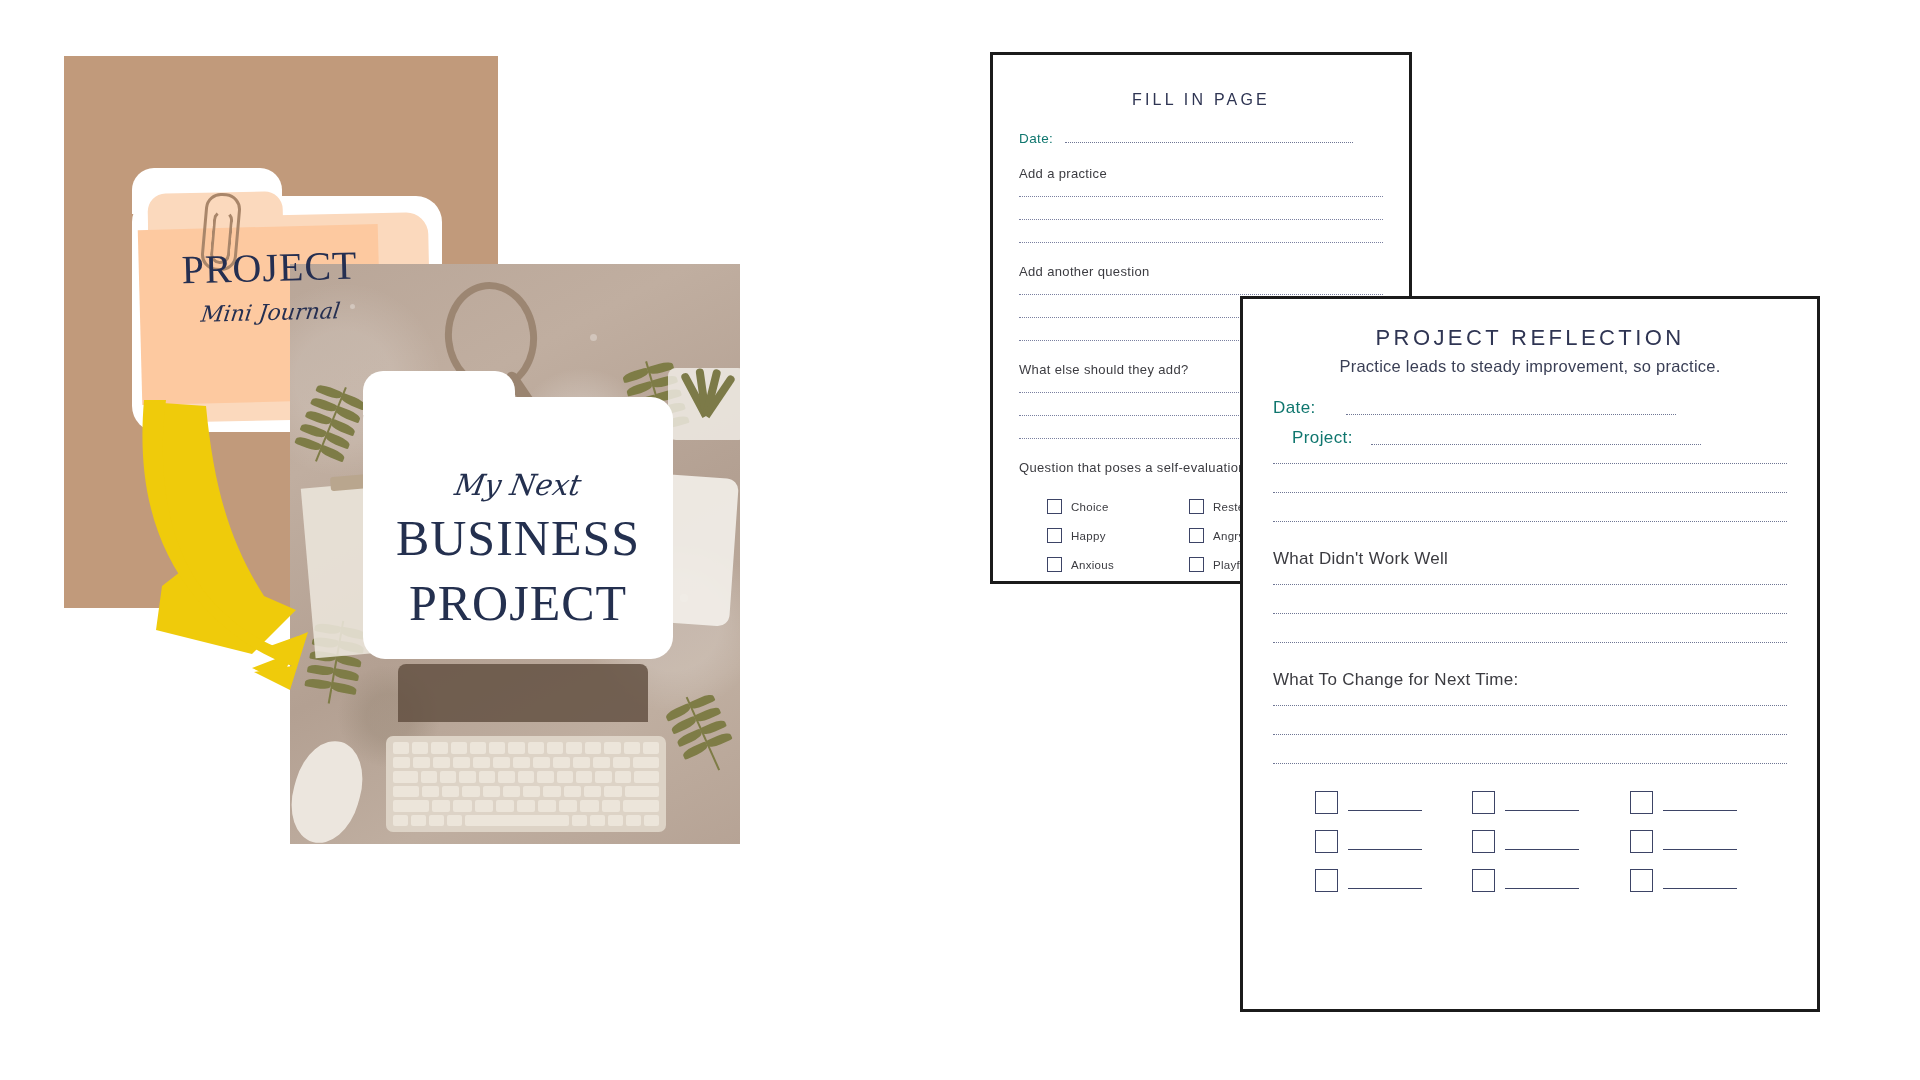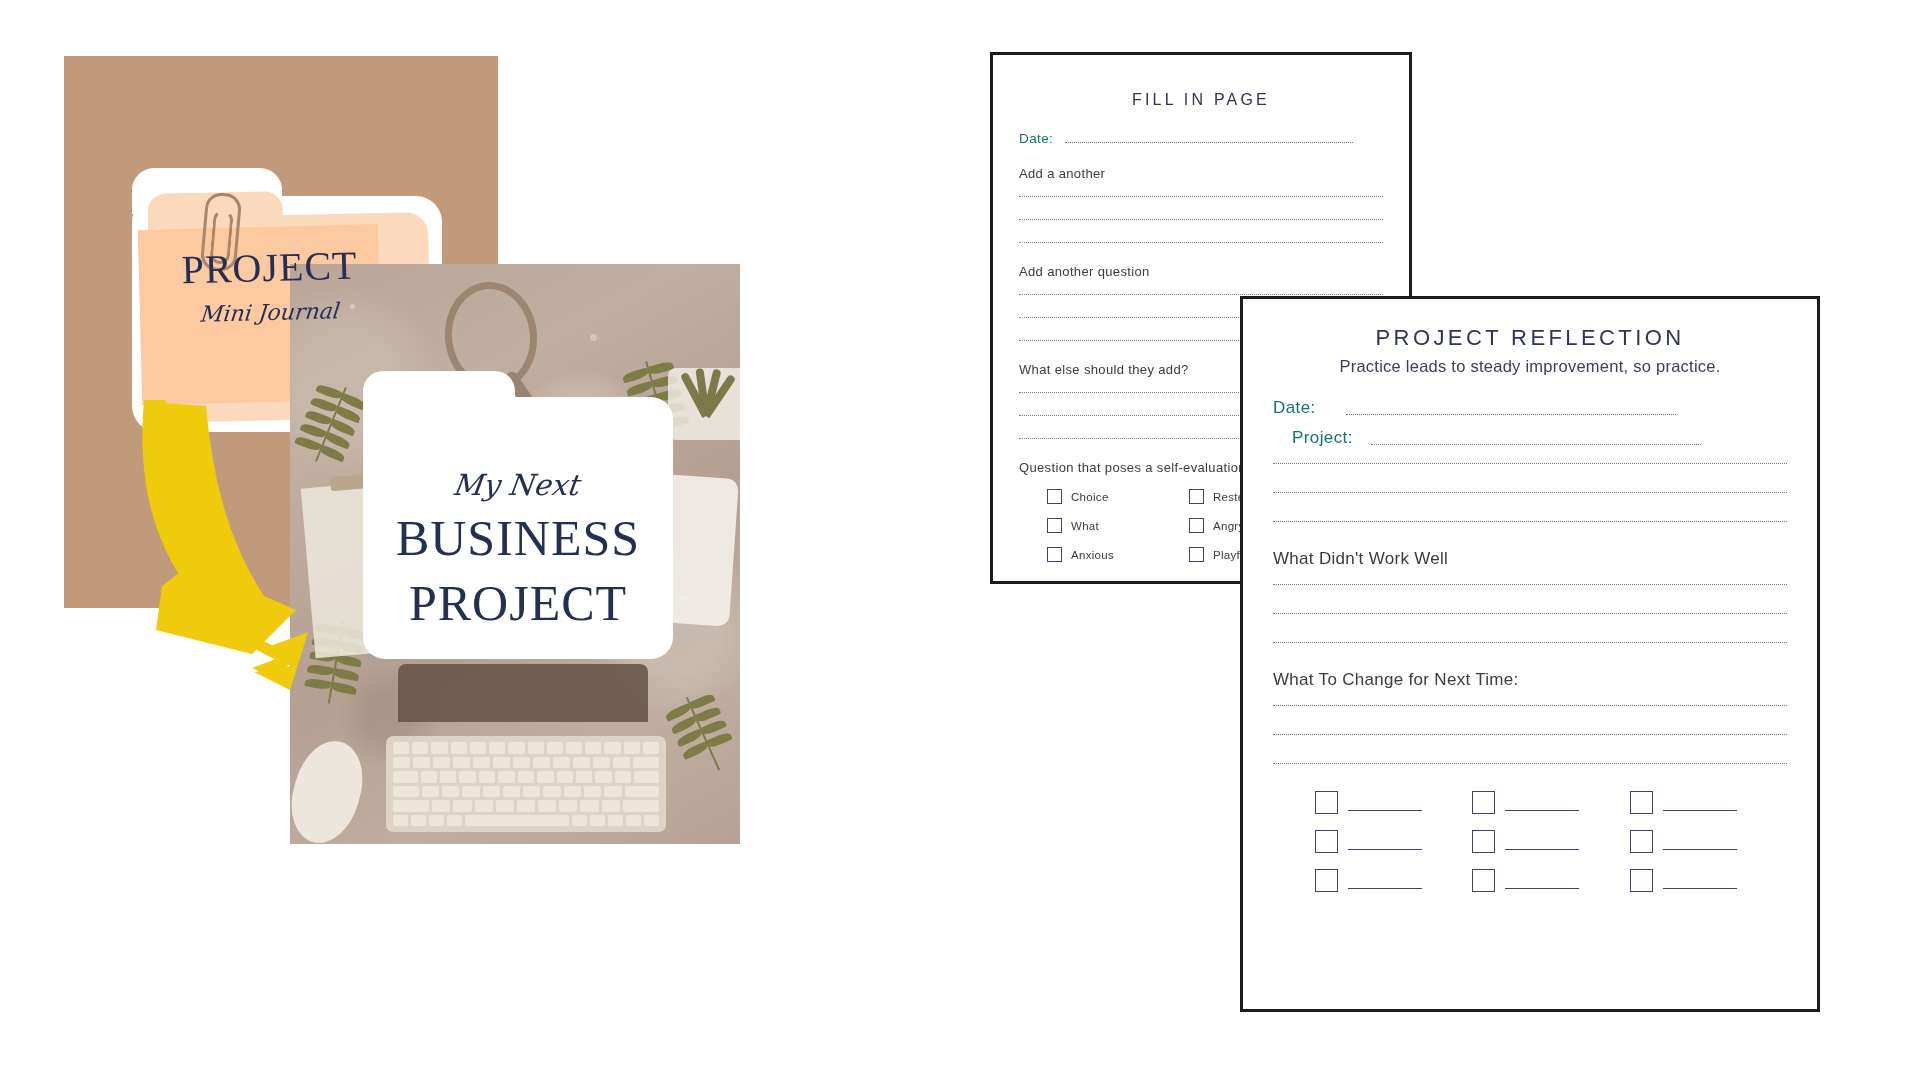--- a/index.html
+++ b/index.html
@@ -332,21 +332,21 @@
 
   .ruled { margin-top: 14px; }
   .ruled .rule {
     height: 1px;
     border-bottom: 1.6px dotted #7a80a0;
     margin-bottom: 21px;
   }
   .ruled.lg .rule { margin-bottom: 27px; border-bottom-color:#6f7694; }
 
   .cb-grid {
-    margin-top: 14px;
+    margin-top: 24px;
     display: grid;
     grid-template-columns: 90px 90px;
     column-gap: 52px;
     row-gap: 14px;
     padding-left: 28px;
   }
   .cb-item { display:flex; align-items:center; gap: 9px; }
   .cb {
     width: 15px; height: 15px;
     border: 1.6px solid #3d4466;
@@ -590,21 +590,21 @@
   <div class="right-group">
 
     <div class="doc doc-fill">
       <div class="doc-title">FILL IN PAGE</div>
 
       <div class="field-row">
         <span class="field-label">Date:</span>
         <span class="dot-line med"></span>
       </div>
 
-      <div class="q-label">Add a another</div>
+      <div class="q-label">Add a practice</div>
       <div class="ruled">
         <div class="rule"></div>
           <div class="rule"></div>
           <div class="rule"></div>
       </div>
 
       <div class="q-label">Add another question</div>
       <div class="ruled">
         <div class="rule"></div>
           <div class="rule"></div>
@@ -624,21 +624,21 @@
         <div class="cb-item">
           <span class="cb"></span>
           <span class="cb-text">Choice</span>
         </div>
         <div class="cb-item">
           <span class="cb"></span>
           <span class="cb-text">Rested</span>
         </div>
         <div class="cb-item">
           <span class="cb"></span>
-          <span class="cb-text">What</span>
+          <span class="cb-text">Happy</span>
         </div>
         <div class="cb-item">
           <span class="cb"></span>
           <span class="cb-text">Angry</span>
         </div>
         <div class="cb-item">
           <span class="cb"></span>
           <span class="cb-text">Anxious</span>
         </div>
         <div class="cb-item">

